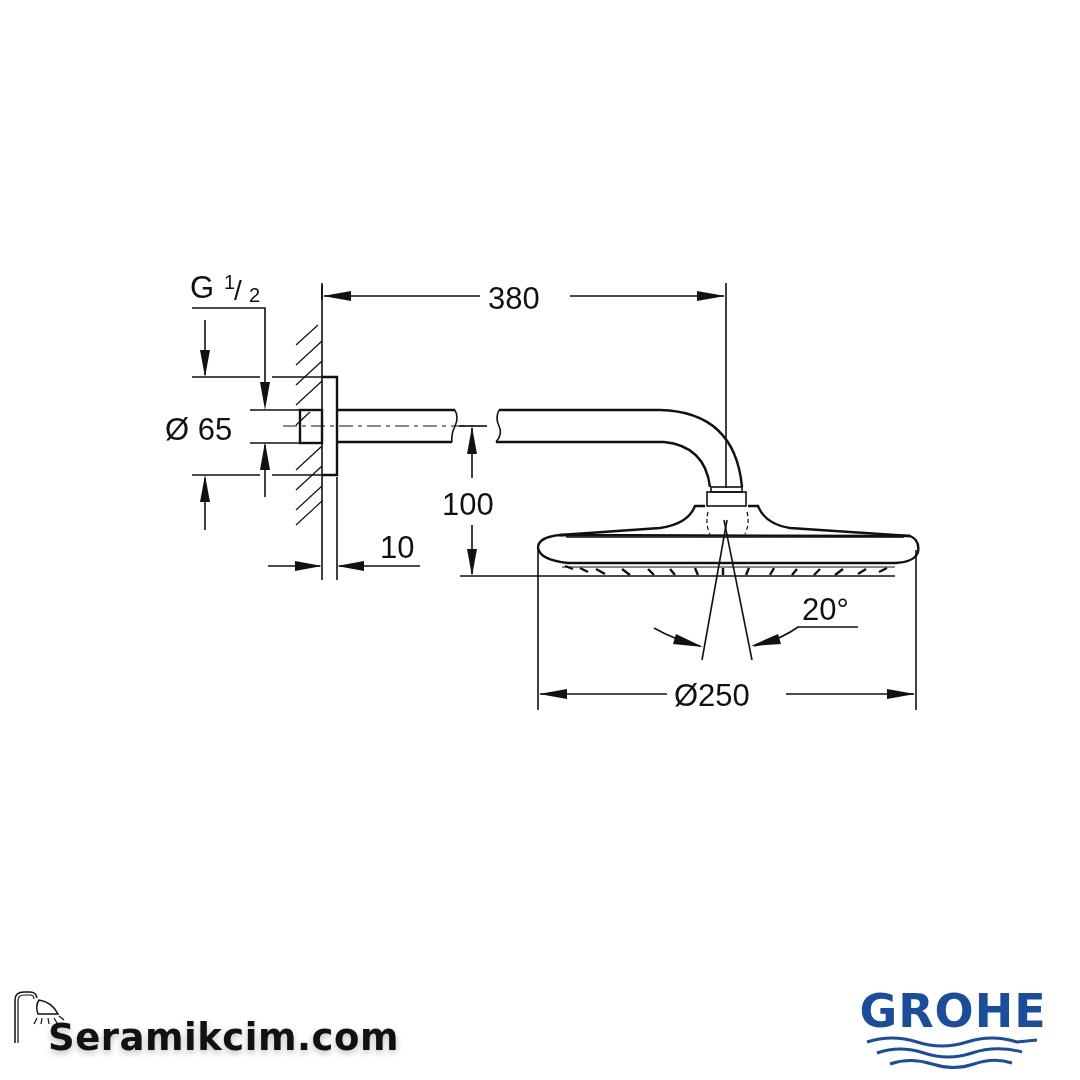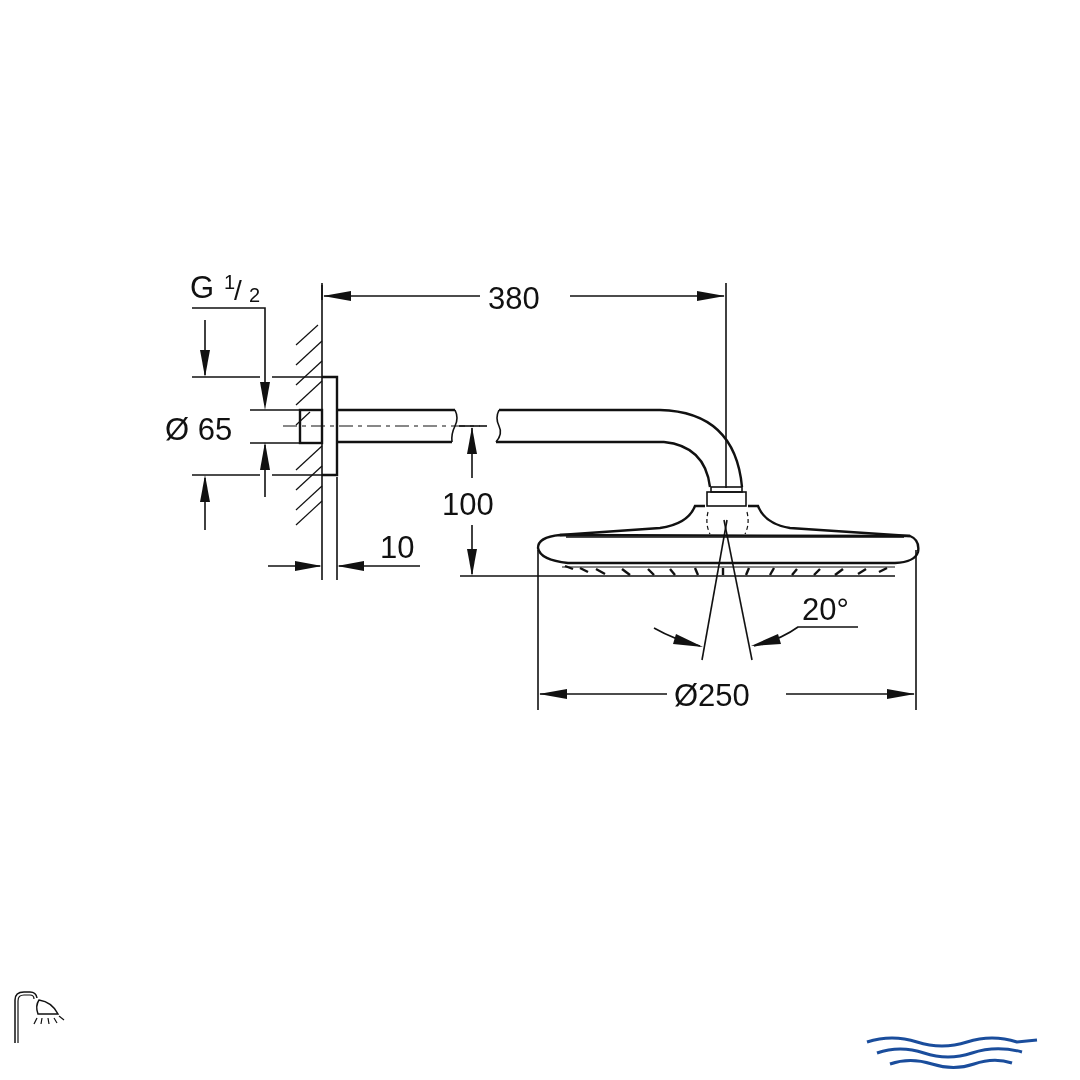--- a/index.html
+++ b/index.html
@@ -168,21 +168,23 @@
   <svg width="60" height="60" viewBox="0 0 60 60">
     <path d="M3,55 L3,12 Q3,4 12,4 L18,4 Q24,4 25,10" stroke="#111" stroke-width="1.5" fill="none"></path>
     <path d="M6,55 L6,13 Q6,7 12,7 L18,7 Q22,7 22,11" stroke="#111" stroke-width="1.2" fill="none"></path>
     <path d="M27,12 Q40,14 46,26 L26,26 Q23,18 27,12 Z" stroke="#111" stroke-width="1.5" fill="#fff"></path>
     <line x1="30" y1="30" x2="29" y2="36" stroke="#111" stroke-width="1.2"></line>
     <line x1="36" y1="30" x2="37" y2="36" stroke="#111" stroke-width="1.2"></line>
     <line x1="42" y1="30" x2="45" y2="35" stroke="#111" stroke-width="1.2"></line>
     <line x1="47" y1="28" x2="52" y2="32" stroke="#111" stroke-width="1.2"></line>
     <line x1="25" y1="30" x2="22" y2="36" stroke="#111" stroke-width="1.2"></line>
   </svg>
+  <span class="name">Seramikcim.com</span>
 </div>
 
 <div class="brand-right">
+  <span class="word">GROHE</span>
   <svg width="180" height="34" viewBox="0 0 180 34">
     <path d="M5,6 Q30,-2 55,6 T105,6 T155,6 L175,4" stroke="#1a4d9c" stroke-width="3" fill="none"></path>
     <path d="M15,17 Q38,9 62,17 T110,17 T160,16" stroke="#1a4d9c" stroke-width="3" fill="none"></path>
     <path d="M28,28 Q48,21 70,28 T112,28 T150,27" stroke="#1a4d9c" stroke-width="3" fill="none"></path>
   </svg>
 </div>
 
 </body></html>

